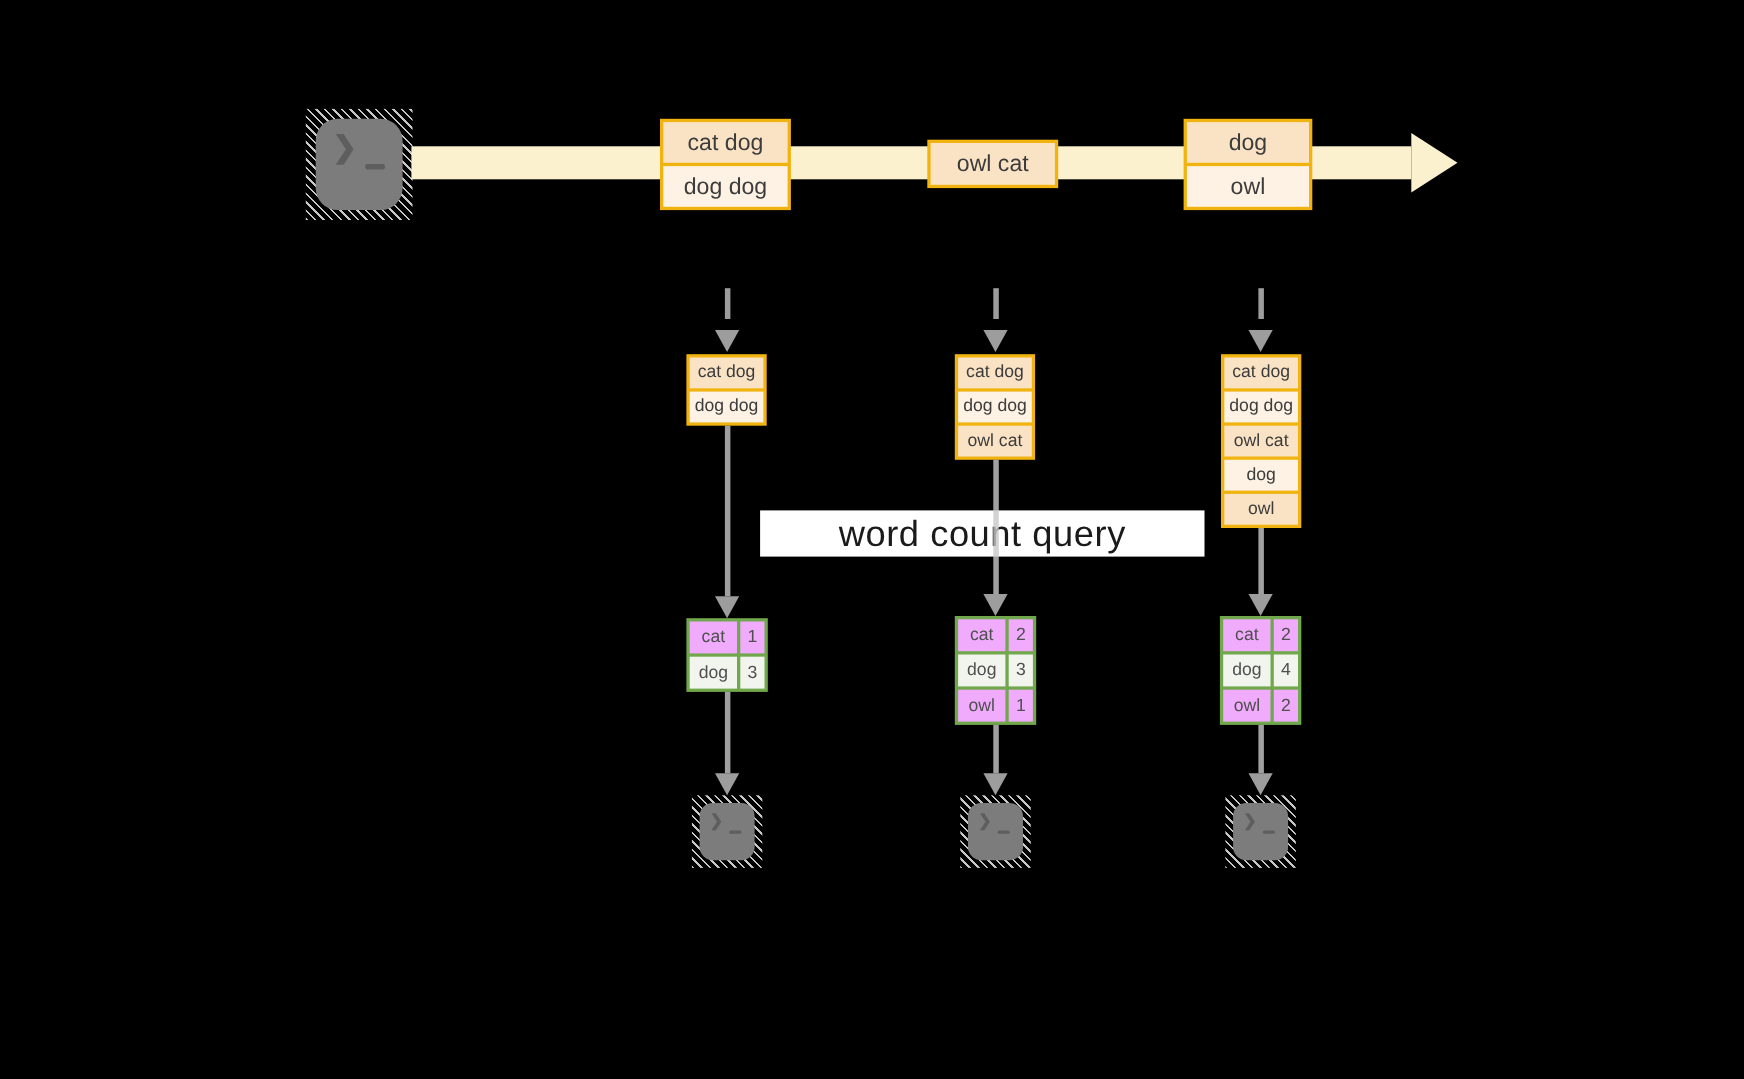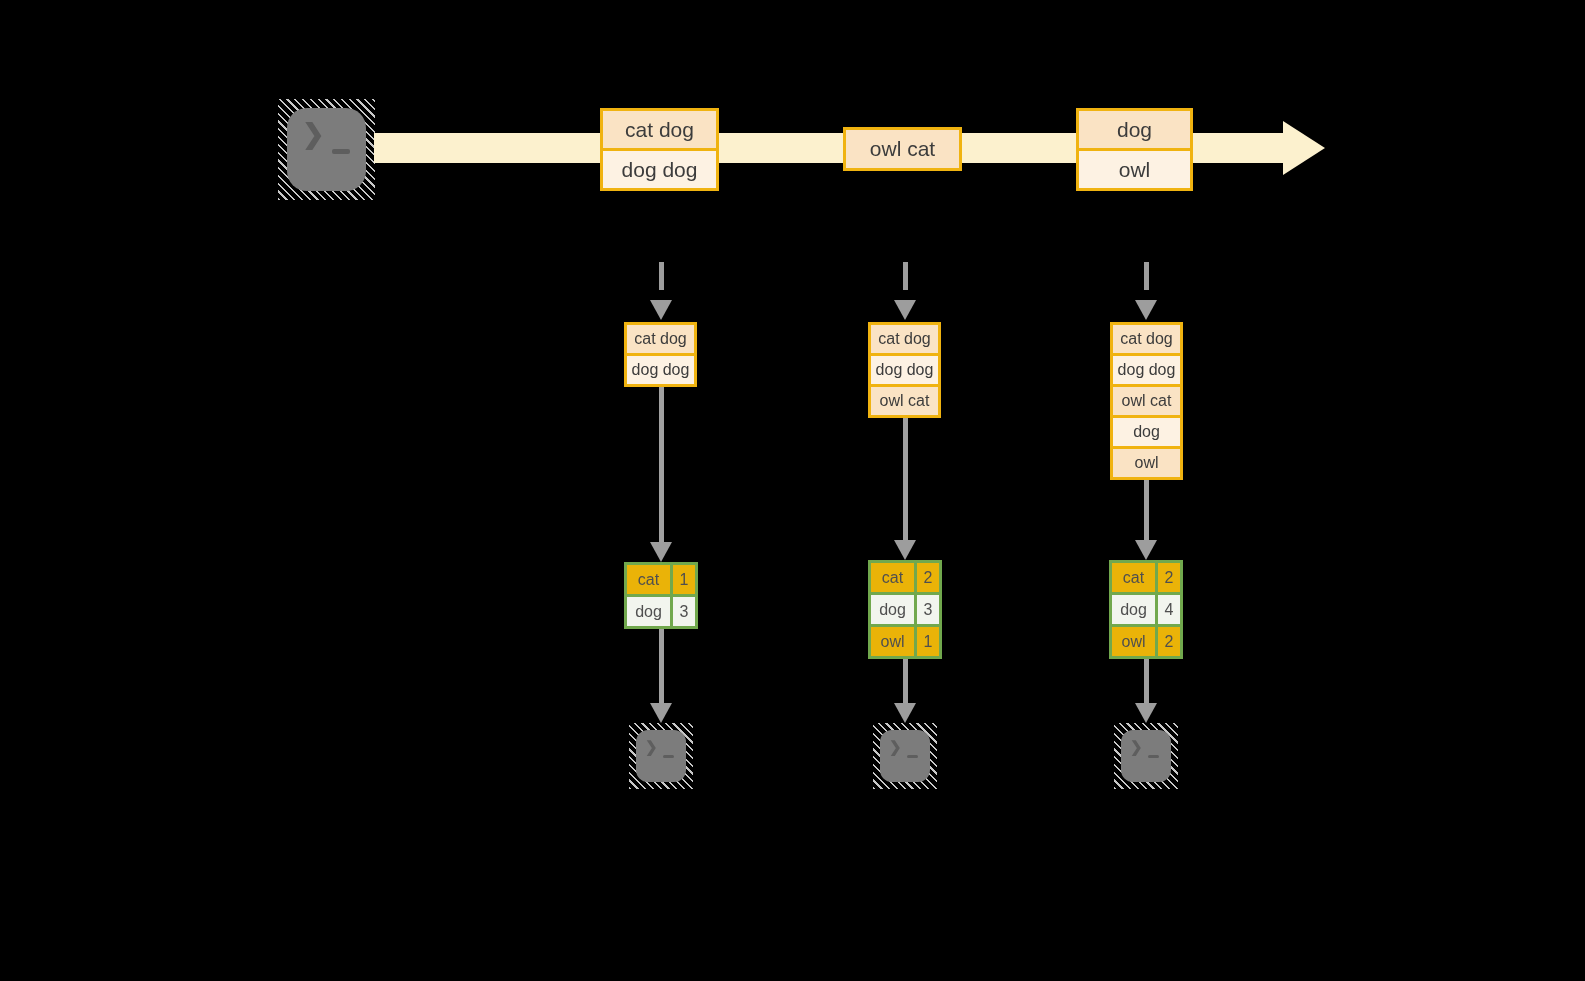--- a/index.html
+++ b/index.html
@@ -72,21 +72,21 @@
 
   
   .gtable{
     position:absolute;background:#71A84D;padding:3px;z-index:1;
     display:grid;grid-template-columns:1fr 22px;gap:3px;width:68px;
   }
   .gtable .cell{
     height:29px;display:flex;align-items:center;justify-content:center;
     color:#4f4f4f;font-size:16px;
   }
-  .gtable .c-g{background:#eab308;}
+  .gtable .c-g{background:#f0abfc;}
   .gtable .c-w{background:#F2F5EE;}
 </style>
 </head>
 <body>
 
 <div class="canvas">
 
   <div class="term src" style="left:278px;top:99px;width:97px;height:101px;">
     <div class="term-inner">
       <span class="term-glyph">❯</span>
@@ -126,20 +126,21 @@
     <div class="row">owl cat</div>
   </div>
   <div class="gold stack" style="left:1110px;top:322px;width:67px;">
     <div class="row">cat dog</div>
     <div class="row">dog dog</div>
     <div class="row">owl cat</div>
     <div class="row">dog</div>
     <div class="row">owl</div>
   </div>
 
+  <div class="wc-label">word count query</div>
 
   <div class="vline" style="left:658.5px;top:387px;height:155px;"></div>
   <div class="head" style="left:649.5px;top:542px;"></div>
   <div class="vline over" style="left:902.5px;top:418px;height:122px;"></div>
   <div class="head over" style="left:893.5px;top:540px;"></div>
   <div class="vline" style="left:1143.5px;top:480px;height:60px;"></div>
   <div class="head" style="left:1134.5px;top:540px;"></div>
 
   <div class="gtable" style="left:624px;top:562px;">
     <div class="cell c-g">cat</div>

